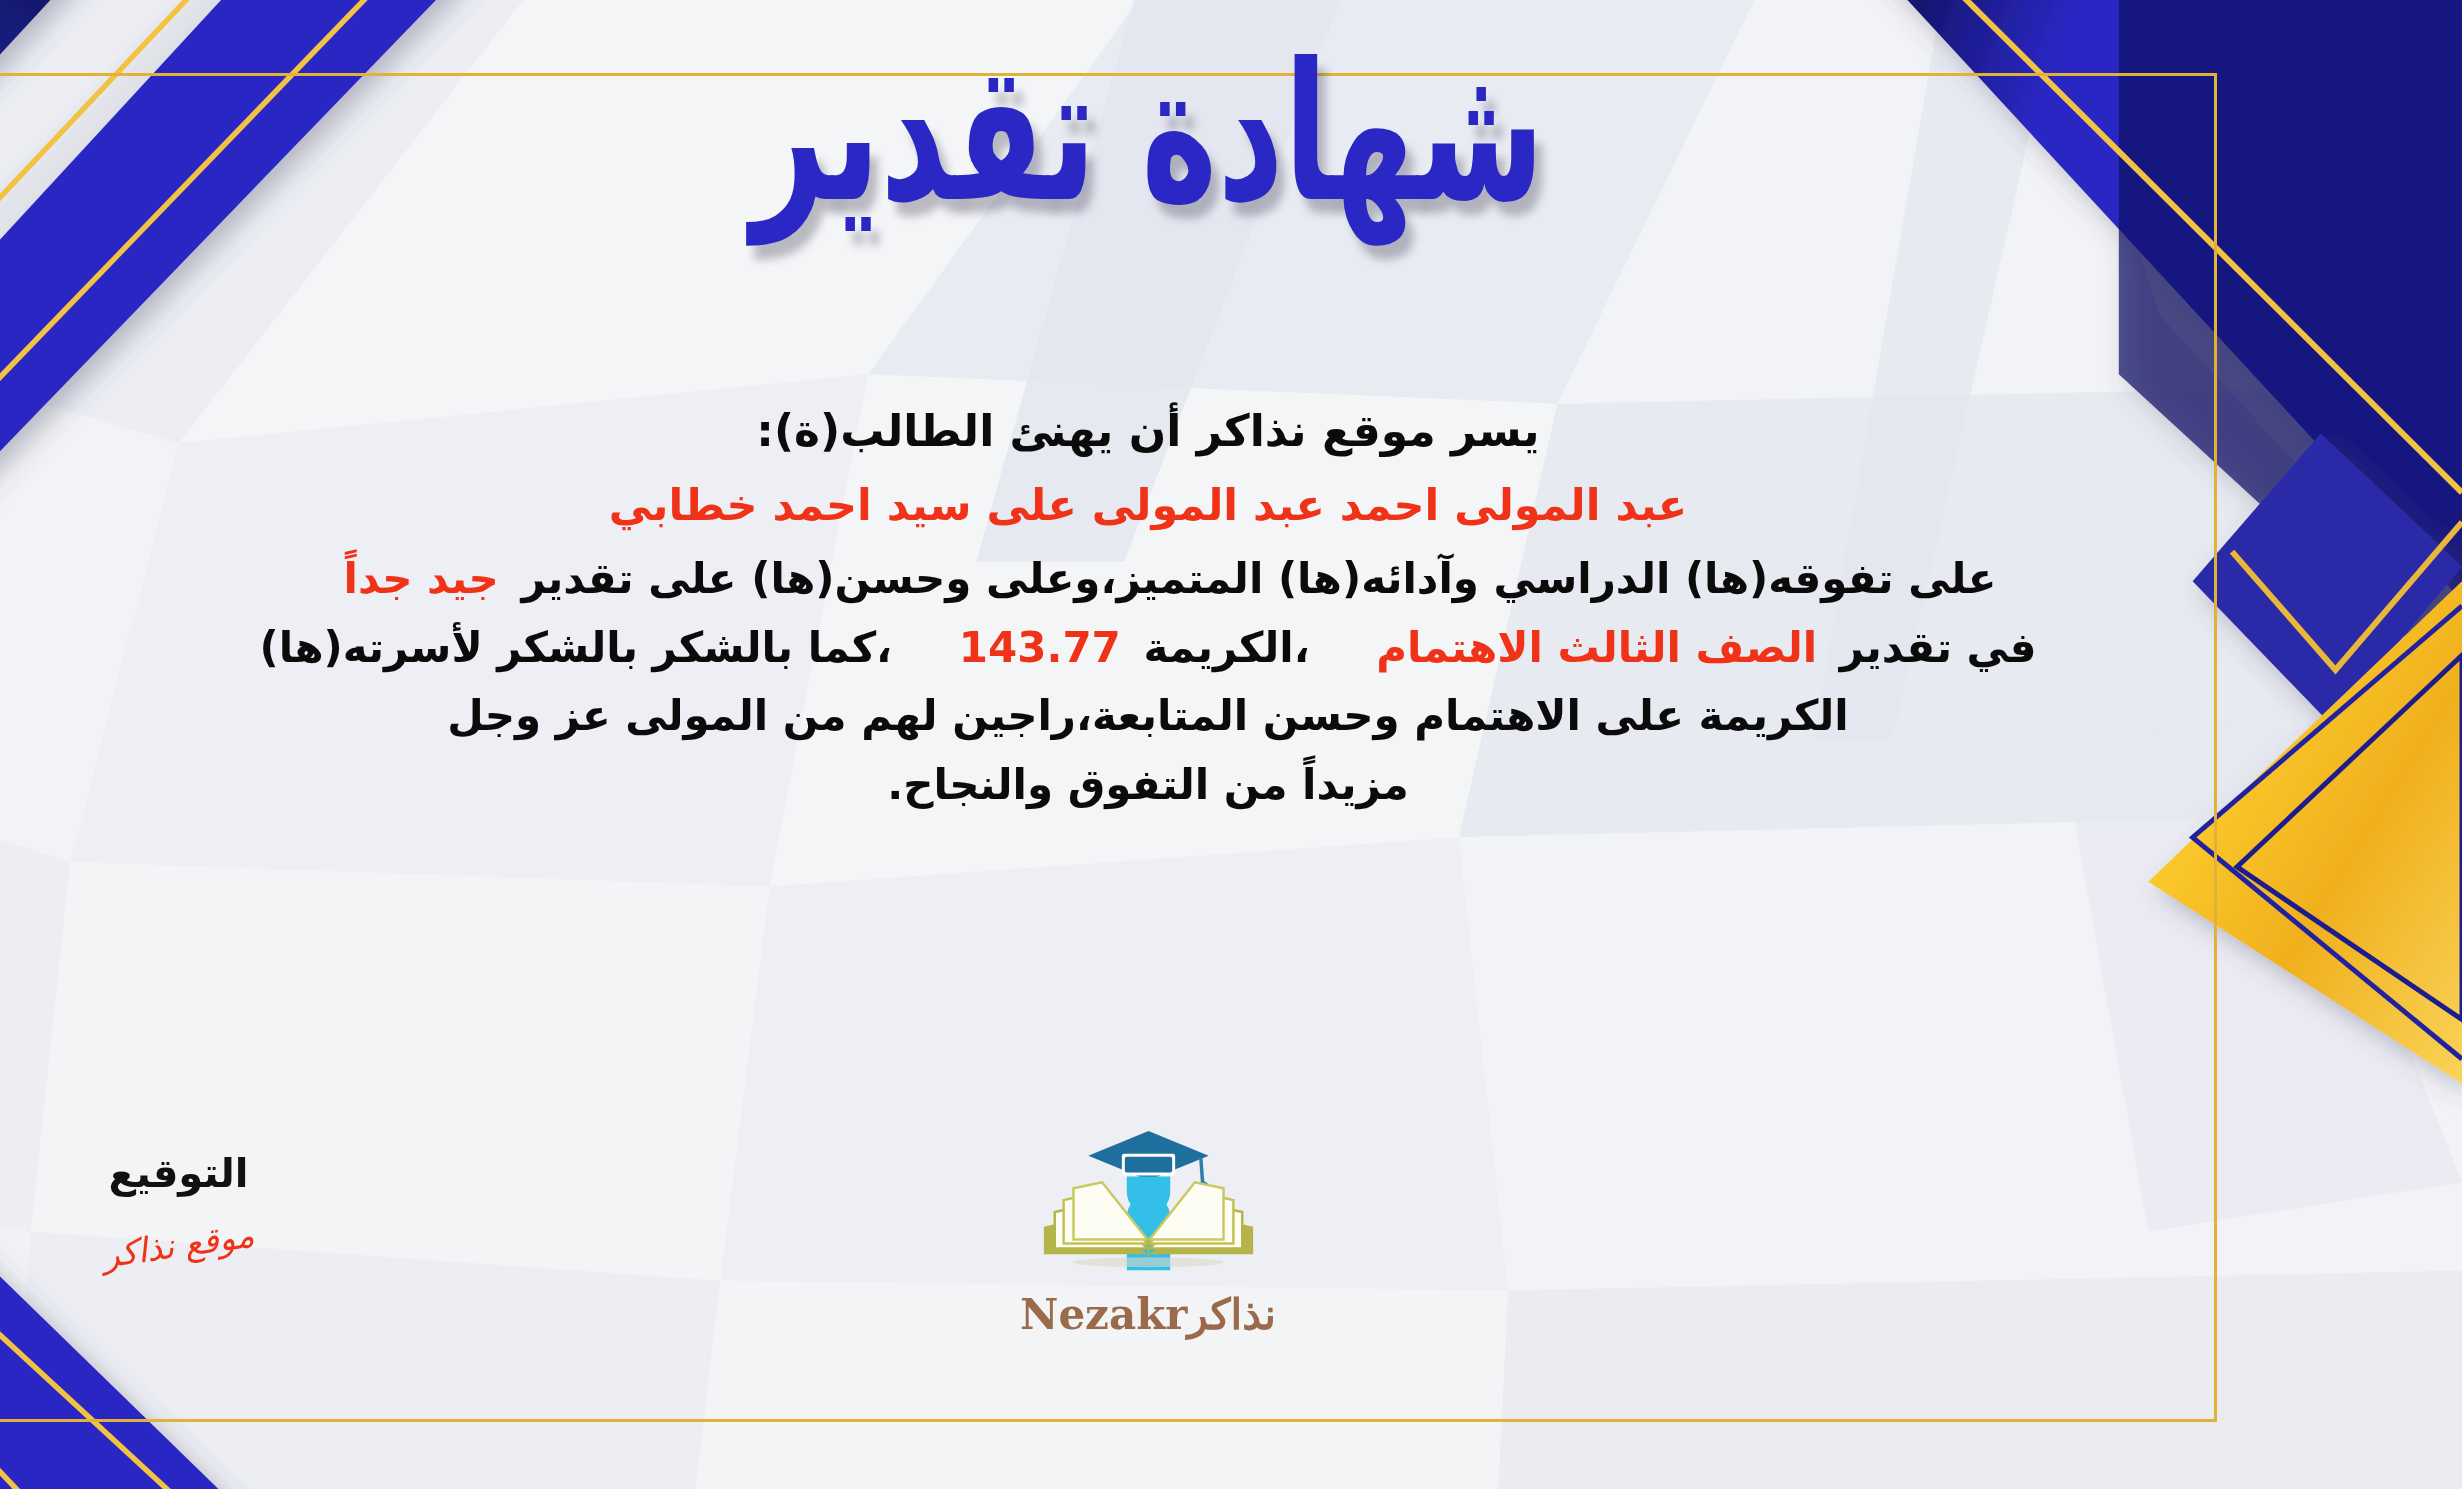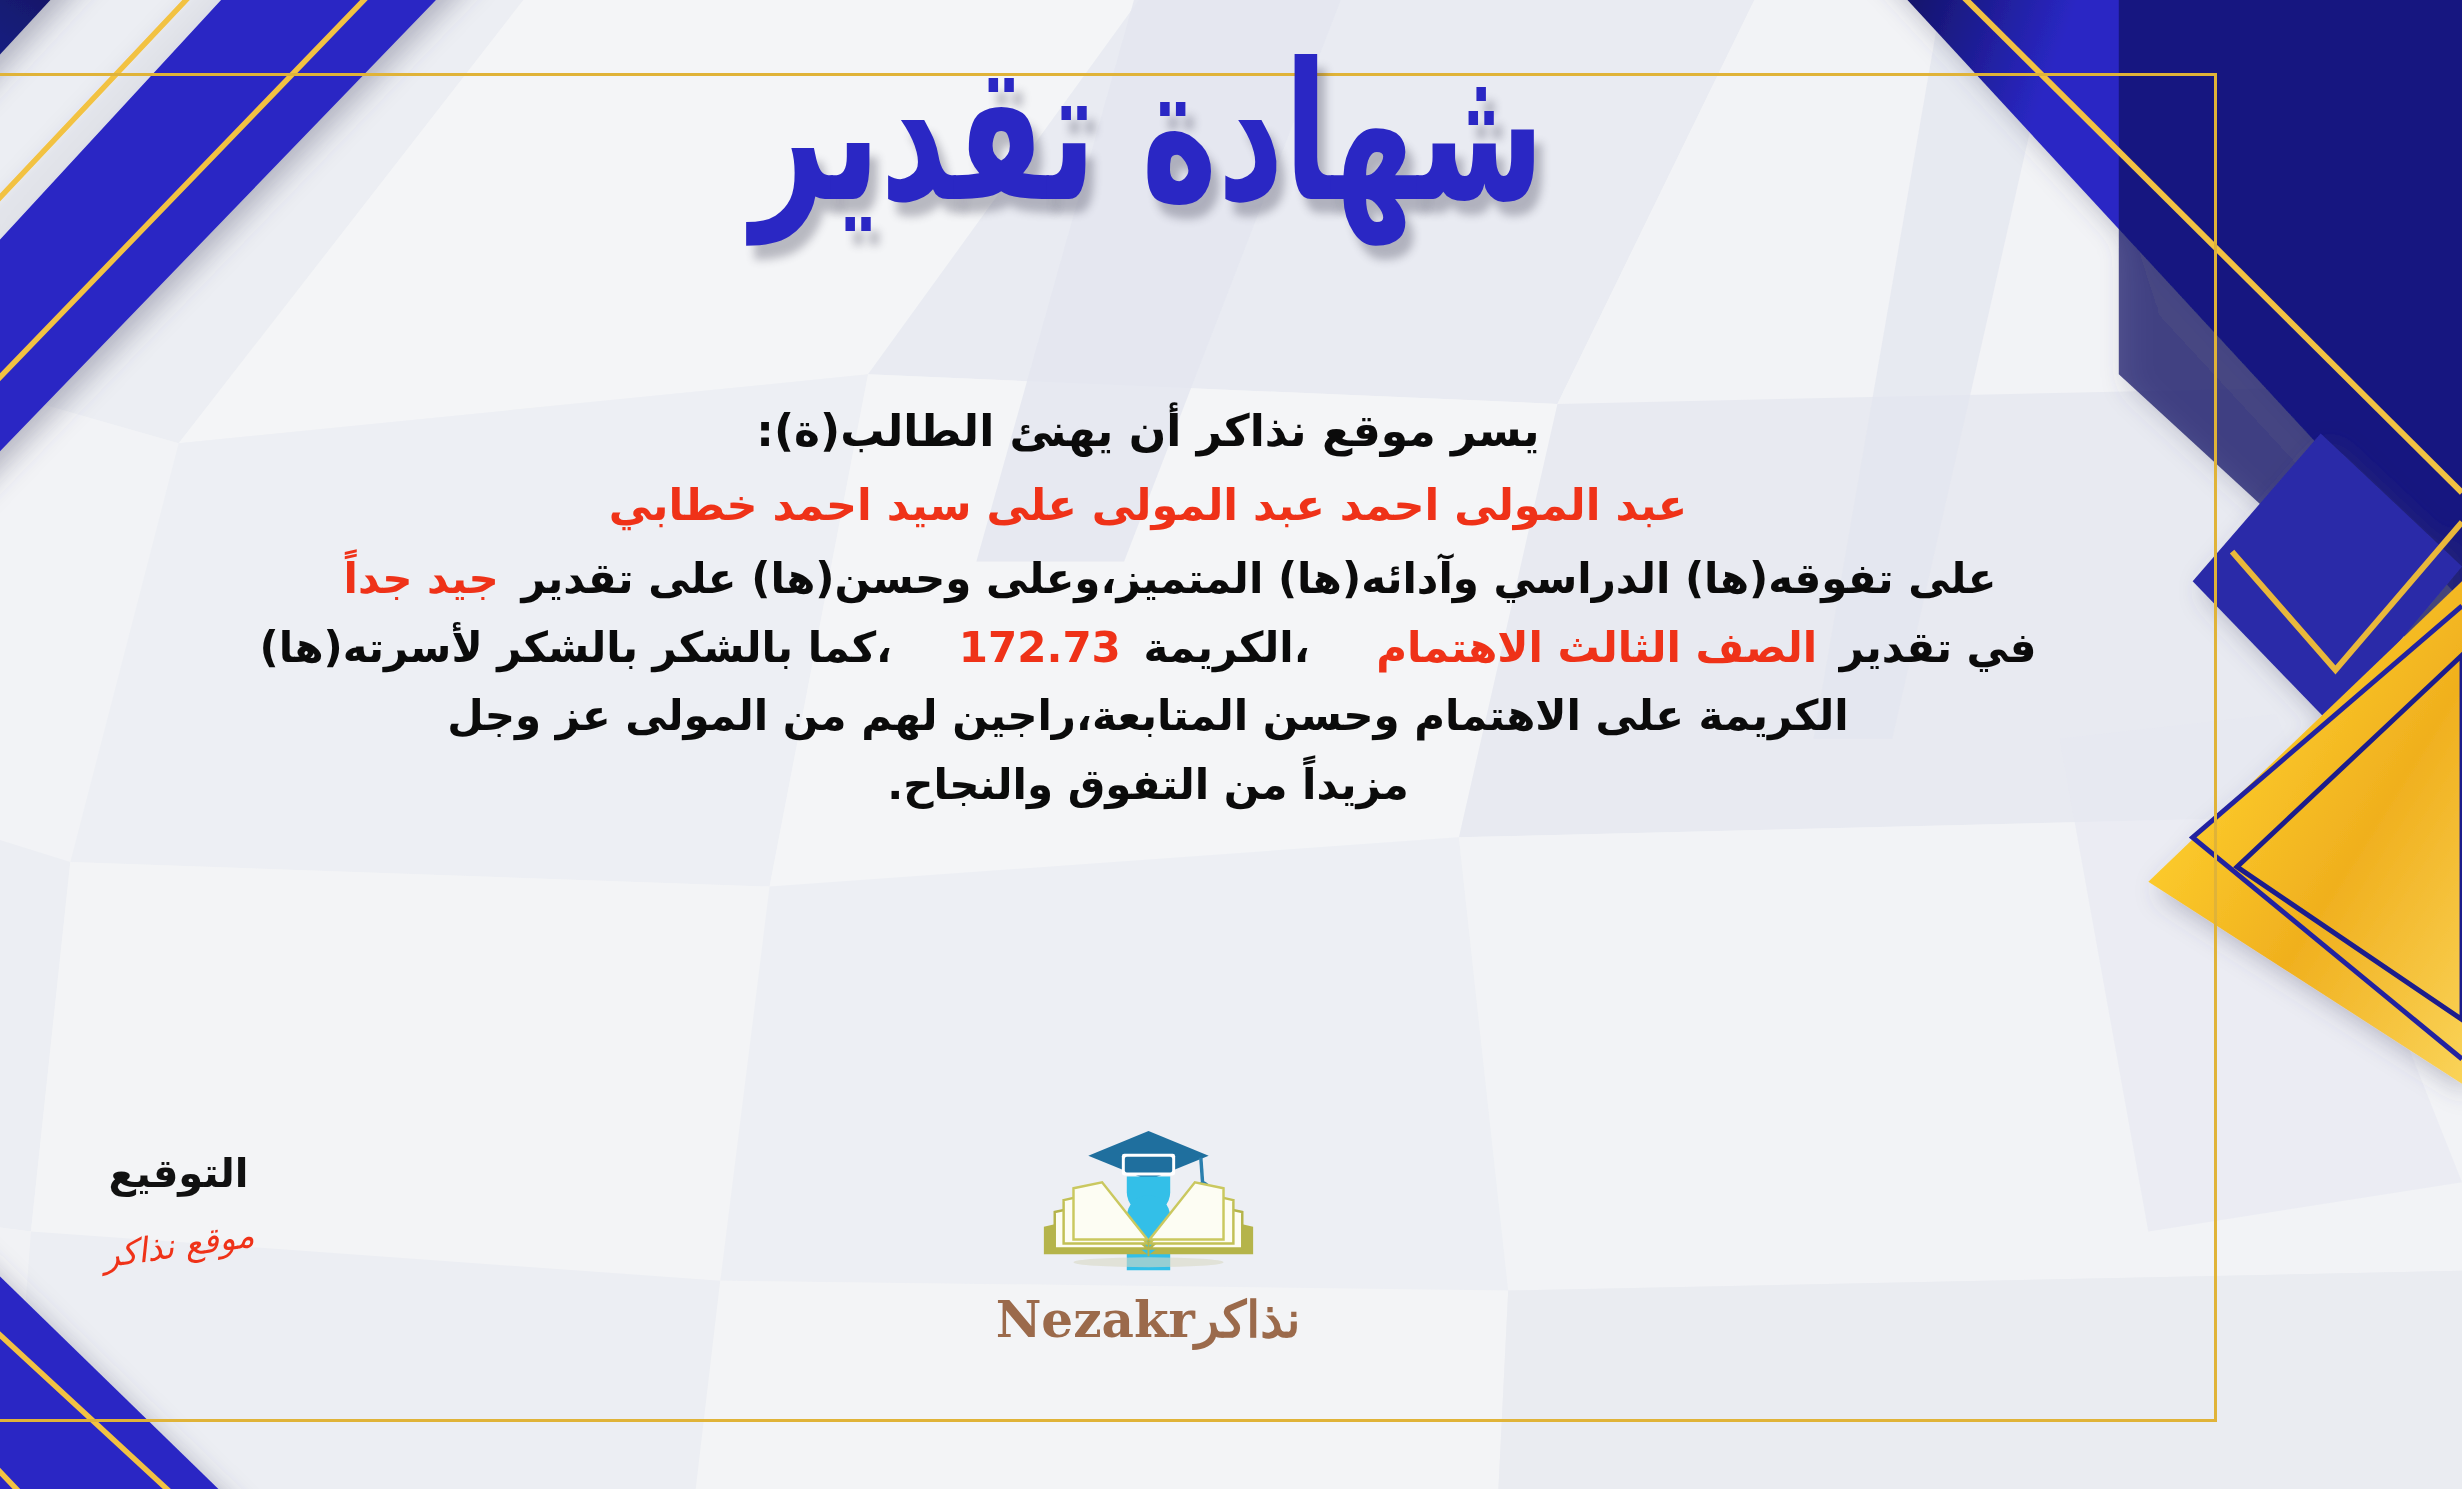--- a/index.html
+++ b/index.html
@@ -116,21 +116,21 @@
     position:absolute;
     left:50%;
     top:1125px;
     transform:translateX(-50%);
     width:374px;
     text-align:center;
   }
   .logo svg{display:block;margin:0 auto;}
   .logo-word{
     margin-top:2px;
-    font-size:50px;
+    font-size:42px;
     font-weight:bold;
     color:#9b6a4b;
     font-family:"DejaVu Serif", serif;
     direction:rtl;
     letter-spacing:0px;
     white-space:nowrap;
   }
   .logo-word .lat{font-family:"DejaVu Serif", serif;}
 </style>
 </head>
@@ -231,21 +231,21 @@
 
       <p class="ln greet">يسر موقع نذاكر أن يهنئ الطالب(ة):</p>
 
       <p class="ln name">عبد المولى احمد عبد المولى على سيد احمد خطابي</p>
 
       <p class="ln l3">
         <span>على تفوقه(ها) الدراسي وآدائه(ها) المتميز،وعلى وحسن(ها) على تقدير</span><span class="sp"></span><span class="red">جيد جداً</span>
       </p>
 
       <p class="ln l4">
-        <span>في تقدير</span><span class="sp"></span><span class="red">الصف الثالث الاهتمام</span><span class="sp"></span><span>،الكريمة</span><span class="sp"></span><span class="red">172.73</span><span class="sp"></span><span>،كما بالشكر بالشكر لأسرته(ها)</span>
+        <span>في تقدير</span><span class="sp"></span><span class="red">الصف الثالث الاهتمام</span><span class="sp"></span><span>،الكريمة</span><span class="sp"></span><span class="red">143.77</span><span class="sp"></span><span>،كما بالشكر بالشكر لأسرته(ها)</span>
       </p>
 
       <p class="ln l5">الكريمة على الاهتمام وحسن المتابعة،راجين لهم من المولى عز وجل</p>
 
       <p class="ln l6">مزيداً من التفوق والنجاح.</p>
     </div>
 
     <div class="sig-wrap">
       <div class="sig-label">التوقيع</div>
       <div class="sig-mark">موقع نذاكر</div>

